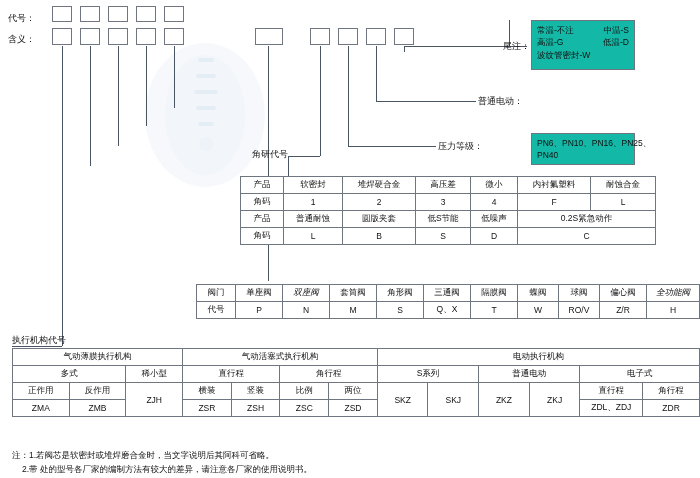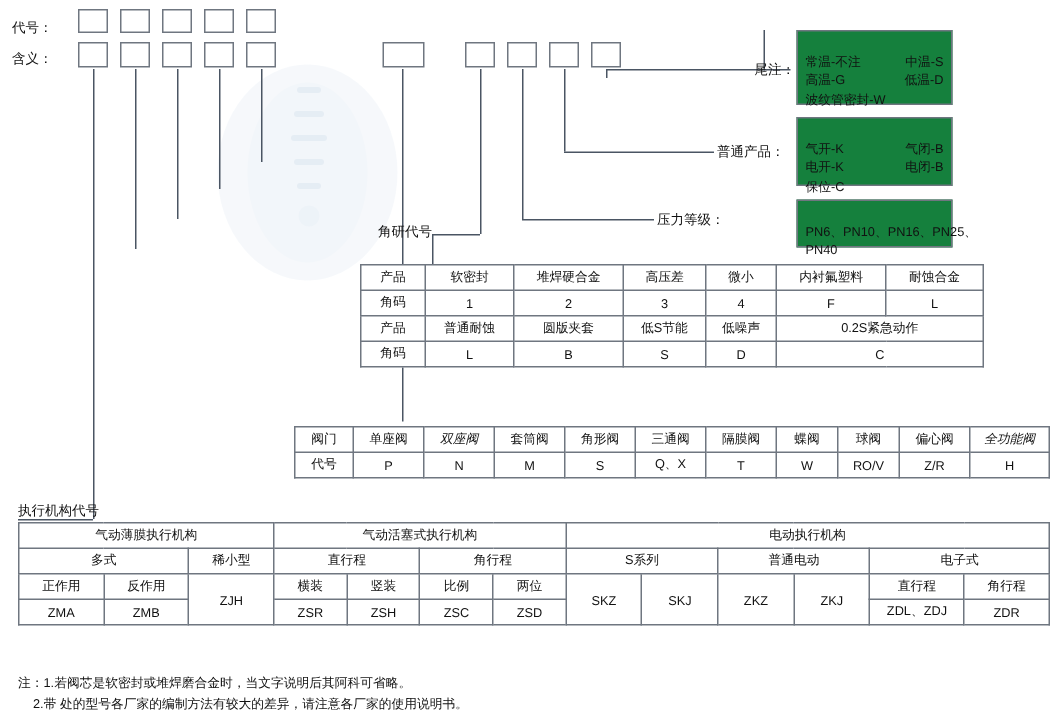--- a/index.html
+++ b/index.html
@@ -28,24 +28,24 @@
 
   
   .vline { position:absolute; width:1px; background:#4a5563; }
   .hline { position:absolute; height:1px; background:#4a5563; }
 
   
   .infobox {
     position:absolute;
     border:1px solid #6f7680;
     box-sizing:border-box;
-    background:#15803d;
+    background:#14b8a6;
     font-size:8.5px;
     line-height:1.45;
-    padding:14px 5px;
+    padding:3px 5px;
     white-space:nowrap;
   }
   .infobox .row { display:flex; justify-content:space-between; gap:14px; }
 
   
   table.tbl {
     position:absolute;
     border-collapse:collapse;
     background:#fff;
   }
@@ -130,52 +130,38 @@
 
   <div class="vline" style="left:62px; top:46px; height:300px;"></div>
   <div class="hline" style="left:12px; top:346px; width:50px;"></div>
 
   <div class="vline" style="left:90px; top:46px; height:120px;"></div>
   <div class="vline" style="left:118px; top:46px; height:100px;"></div>
   <div class="vline" style="left:146px; top:46px; height:80px;"></div>
   <div class="vline" style="left:174px; top:46px; height:62px;"></div>
 
   <div class="abs lbl" style="left:503px; top:40px;">尾注：</div>
-  <div class="abs lbl" style="left:478px; top:95px;">普通产品：</div>
+  <div class="abs lbl" style="left:478px; top:95px;">普通电动：</div>
   <div class="abs lbl" style="left:438px; top:140px;">压力等级：</div>
 
   <div class="infobox" style="left:531px; top:20px; width:104px; height:50px;">
     <div class="row">
       <span>常温-不注</span>
       <span>中温-S</span>
     </div>
     <div class="row">
       <span>高温-G</span>
       <span>低温-D</span>
     </div>
     <div class="row">
       <span>波纹管密封-W</span>
       <span></span>
     </div>
   </div>
 
-  <div class="infobox" style="left:531px; top:78px; width:104px; height:46px;">
-    <div class="row">
-      <span>气开-K</span>
-      <span>气闭-B</span>
-    </div>
-    <div class="row">
-      <span>电开-K</span>
-      <span>电闭-B</span>
-    </div>
-    <div class="row">
-      <span>保位-C</span>
-      <span></span>
-    </div>
-  </div>
 
   <div class="infobox" style="left:531px; top:133px; width:104px; height:32px;">
     <div>PN6、PN10、PN16、PN25、</div>
     <div>PN40</div>
   </div>
 
   <div class="caption" style="left:252px; top:148px;">角研代号</div>
 
   <table class="tbl" style="left:240px; top:176px;">
     <tbody>

